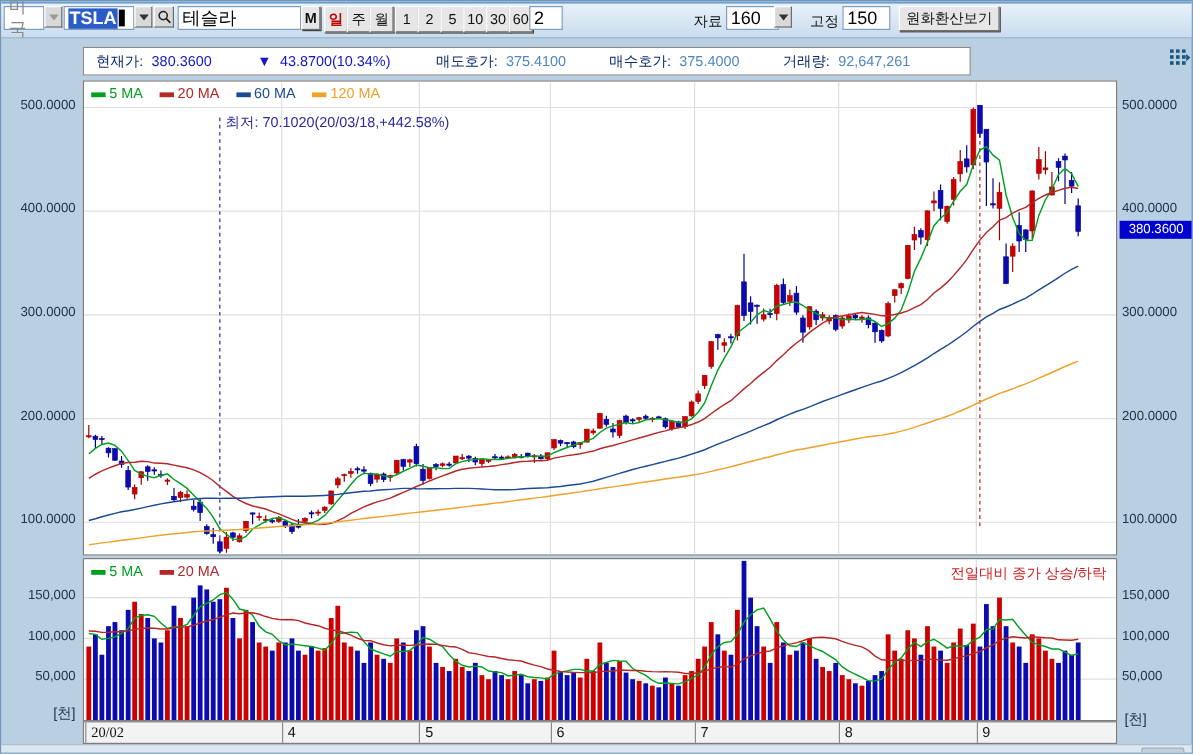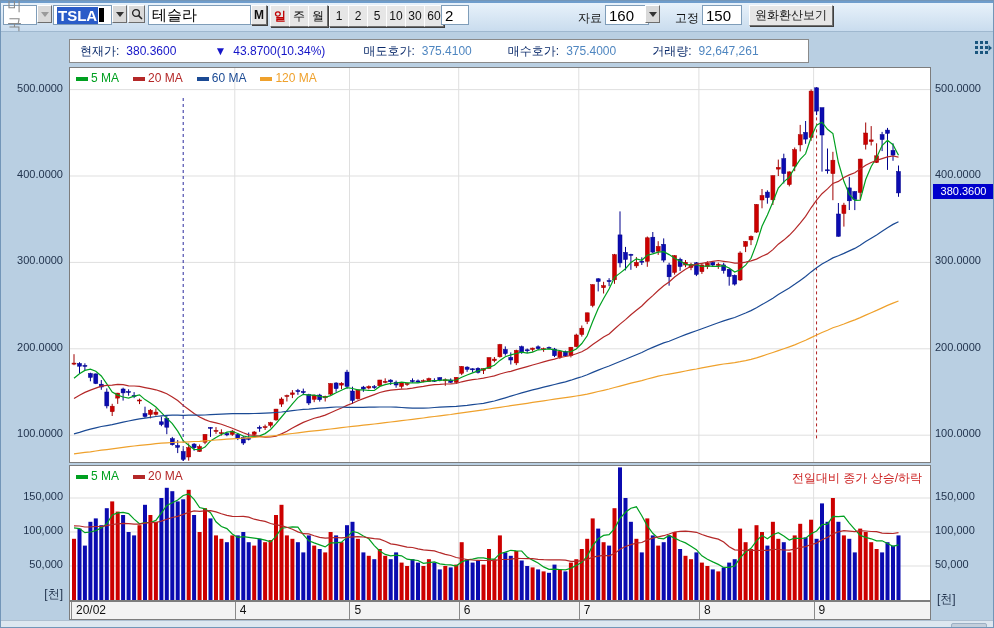--- a/index.html
+++ b/index.html
@@ -475,20 +475,21 @@
         <path d="M4.0 330.6L9.5 327.2L14.9 324.4L20.4 322.1L25.8 320.1L31.3 318.2L36.8 317.4L42.2 317.2L47.7 316.4L53.1 316.7L58.6 317.9L64.1 318.0L69.5 318.4L75.0 319.6L80.4 320.7L85.9 321.8L91.4 323.6L96.8 325.8L102.3 328.9L107.7 332.6L113.2 337.4L118.7 341.5L124.1 345.6L129.6 349.0L135.0 351.6L140.5 353.7L146.0 354.9L151.4 356.2L156.9 358.3L162.3 360.2L167.8 362.5L173.3 364.8L178.7 366.8L184.2 367.5L189.6 368.4L195.1 369.1L200.6 369.0L206.0 368.1L211.5 365.9L216.9 363.3L222.4 359.9L227.9 357.1L233.3 354.4L238.8 352.2L244.2 350.2L249.7 348.8L255.2 347.1L260.6 344.7L266.1 342.3L271.5 340.0L277.0 337.4L282.5 335.2L287.9 332.8L293.4 330.6L298.8 328.6L304.3 326.6L309.8 324.5L315.2 323.1L320.7 322.2L326.1 321.7L331.6 321.2L337.1 320.8L342.5 320.2L348.0 319.2L353.4 318.4L358.9 317.4L364.4 316.6L369.8 316.4L375.3 316.0L380.7 315.9L386.2 315.5L391.7 313.8L397.1 312.7L402.6 311.7L408.0 311.0L413.5 310.1L419.0 309.0L424.4 307.9L429.9 306.0L435.3 304.5L440.8 303.3L446.3 301.7L451.7 300.2L457.2 298.6L462.6 297.0L468.1 295.5L473.6 293.9L479.0 292.3L484.5 291.1L489.9 289.5L495.4 288.5L500.9 287.5L506.3 285.8L511.8 283.7L517.2 280.8L522.7 276.6L528.2 272.8L533.6 269.1L539.1 265.9L544.5 261.0L550.0 256.1L555.5 251.6L560.9 246.7L566.4 242.3L571.8 238.0L577.3 232.5L582.8 227.6L588.2 222.5L593.7 217.8L599.1 214.0L604.6 209.0L610.1 205.0L615.5 201.3L621.0 198.2L626.4 196.2L631.9 195.3L637.4 194.3L642.8 193.3L648.3 192.5L653.7 193.3L659.2 194.0L664.7 195.2L670.1 195.1L675.6 194.1L681.0 192.8L686.5 191.1L692.0 188.3L697.4 185.9L702.9 181.6L708.3 176.2L713.8 172.1L719.3 167.3L724.7 161.7L730.2 155.2L735.6 148.4L741.1 139.8L746.6 132.1L752.0 125.7L757.5 120.9L762.9 115.4L768.4 113.4L773.9 109.5L779.3 106.9L784.8 104.8L790.2 100.9L795.7 97.3L801.2 94.5L806.6 92.4L812.1 90.6L817.5 88.9L823.0 88.0L828.5 89.1" fill="none" stroke="#b42828" stroke-width="1.2"></path>
         <path d="M4.0 365.8L9.5 364.3L14.9 362.6L20.4 361.2L25.8 359.8L31.3 358.5L36.8 357.6L42.2 356.6L47.7 355.4L53.1 354.2L58.6 353.0L64.1 351.9L69.5 350.9L75.0 350.1L80.4 349.3L85.9 348.5L91.4 347.9L96.8 347.4L102.3 347.2L107.7 347.1L113.2 347.3L118.7 347.2L124.1 347.2L129.6 347.2L135.0 347.0L140.5 346.7L146.0 346.4L151.4 346.1L156.9 345.9L162.3 345.7L167.8 345.6L173.3 345.6L178.7 345.6L184.2 345.5L189.6 345.4L195.1 345.2L200.6 344.9L206.0 344.5L211.5 344.0L216.9 343.3L222.4 342.7L227.9 342.0L233.3 341.4L238.8 341.1L244.2 340.6L249.7 340.2L255.2 339.8L260.6 339.4L266.1 339.0L271.5 339.0L277.0 339.3L282.5 339.4L287.9 339.3L293.4 339.3L298.8 339.2L304.3 339.2L309.8 339.0L315.2 339.0L320.7 339.0L326.1 339.2L331.6 339.5L337.1 339.8L342.5 340.1L348.0 340.1L353.4 340.1L358.9 340.0L364.4 339.5L369.8 339.1L375.3 338.9L380.7 338.7L386.2 338.4L391.7 337.9L397.1 337.4L402.6 336.6L408.0 336.0L413.5 335.3L419.0 334.2L424.4 333.0L429.9 331.4L435.3 329.8L440.8 328.1L446.3 326.5L451.7 324.9L457.2 323.3L462.6 321.9L468.1 320.6L473.6 319.2L479.0 317.8L484.5 316.5L489.9 315.1L495.4 313.8L500.9 312.2L506.3 310.4L511.8 308.7L517.2 306.8L522.7 304.4L528.2 302.1L533.6 300.0L539.1 298.0L544.5 295.7L550.0 293.5L555.5 291.3L560.9 289.0L566.4 286.7L571.8 284.5L577.3 281.8L582.8 279.4L588.2 277.1L593.7 274.9L599.1 273.2L604.6 271.0L610.1 268.8L615.5 266.6L621.0 264.6L626.4 262.7L631.9 260.7L637.4 258.7L642.8 256.8L648.3 254.8L653.7 252.9L659.2 251.1L664.7 249.5L670.1 247.3L675.6 245.0L681.0 242.6L686.5 239.7L692.0 236.6L697.4 233.6L702.9 230.2L708.3 226.6L713.8 223.2L719.3 219.9L724.7 216.3L730.2 212.4L735.6 208.5L741.1 203.9L746.6 199.8L752.0 196.0L757.5 193.1L762.9 189.9L768.4 187.8L773.9 185.4L779.3 182.9L784.8 180.4L790.2 177.2L795.7 173.6L801.2 170.2L806.6 166.9L812.1 163.3L817.5 159.7L823.0 156.4L828.5 153.8" fill="none" stroke="#1b4a94" stroke-width="1.2"></path>
         <path d="M4.0 385.9L9.5 385.2L14.9 384.4L20.4 383.8L25.8 383.0L31.3 382.2L36.8 381.6L42.2 380.9L47.7 380.2L53.1 379.4L58.6 378.7L64.1 378.0L69.5 377.4L75.0 376.8L80.4 376.3L85.9 375.7L91.4 375.2L96.8 374.8L102.3 374.5L107.7 374.2L113.2 374.1L118.7 373.8L124.1 373.5L129.6 373.3L135.0 372.9L140.5 372.5L146.0 372.0L151.4 371.6L156.9 371.2L162.3 370.8L167.8 370.5L173.3 370.1L178.7 369.8L184.2 369.4L189.6 369.0L195.1 368.6L200.6 368.1L206.0 367.5L211.5 366.9L216.9 366.2L222.4 365.5L227.9 364.8L233.3 364.1L238.8 363.4L244.2 362.8L249.7 362.3L255.2 361.7L260.6 361.0L266.1 360.3L271.5 359.6L277.0 359.0L282.5 358.4L287.9 357.8L293.4 357.2L298.8 356.6L304.3 356.0L309.8 355.3L315.2 354.6L320.7 354.0L326.1 353.3L331.6 352.7L337.1 352.0L342.5 351.3L348.0 350.7L353.4 350.0L358.9 349.2L364.4 348.5L369.8 347.8L375.3 347.1L380.7 346.5L386.2 345.7L391.7 344.9L397.1 344.1L402.6 343.4L408.0 342.6L413.5 341.9L419.0 341.0L424.4 340.2L429.9 339.3L435.3 338.5L440.8 337.7L446.3 336.9L451.7 336.1L457.2 335.3L462.6 334.4L468.1 333.6L473.6 332.8L479.0 332.0L484.5 331.2L489.9 330.4L495.4 329.7L500.9 328.9L506.3 328.0L511.8 327.1L517.2 326.1L522.7 324.8L528.2 323.5L533.6 322.3L539.1 321.0L544.5 319.5L550.0 318.1L555.5 316.6L560.9 315.2L566.4 313.9L571.8 312.6L577.3 311.0L582.8 309.6L588.2 308.2L593.7 307.0L599.1 306.1L604.6 305.1L610.1 304.1L615.5 303.0L621.0 301.9L626.4 301.0L631.9 299.9L637.4 298.9L642.8 297.9L648.3 296.9L653.7 296.0L659.2 295.3L664.7 294.6L670.1 293.7L675.6 292.6L681.0 291.3L686.5 289.8L692.0 288.1L697.4 286.3L702.9 284.5L708.3 282.6L713.8 280.8L719.3 278.9L724.7 276.9L730.2 274.5L735.6 272.2L741.1 269.6L746.6 267.0L752.0 264.5L757.5 262.2L762.9 259.8L768.4 258.0L773.9 256.0L779.3 253.9L784.8 251.9L790.2 249.6L795.7 247.1L801.2 244.7L806.6 242.4L812.1 239.9L817.5 237.4L823.0 235.1L828.5 233.0" fill="none" stroke="#efa12c" stroke-width="1.2"></path>
       </svg>
     <div class="legend" id="price-legend">
         <span style="color: rgb(0, 160, 32);"><span class="sw" style="background: rgb(0, 160, 32);"></span>5 MA</span>
         <span style="color: rgb(180, 40, 40);"><span class="sw" style="background: rgb(180, 40, 40);"></span>20 MA</span>
         <span style="color: rgb(27, 74, 148);"><span class="sw" style="background: rgb(27, 74, 148);"></span>60 MA</span>
         <span style="color: rgb(239, 161, 44);"><span class="sw" style="background: rgb(239, 161, 44);"></span>120 MA</span>
       </div>
+    <div class="annot" style="left:118px;top:26px;color:#2a2a9e;">최저: 70.1020(20/03/18,+442.58%)</div>
   </div>
 
   <div class="pane" id="vol-pane">
     <svg id="vol-svg" width="860" height="134">
         <line x1="0" y1="32.0" x2="860" y2="32.0" stroke="#dfdfdf" stroke-width="1"></line>
         <line x1="0" y1="66.0" x2="860" y2="66.0" stroke="#dfdfdf" stroke-width="1"></line>
         <line x1="0" y1="100.0" x2="860" y2="100.0" stroke="#dfdfdf" stroke-width="1"></line>
         <line x1="164.8" y1="0" x2="164.8" y2="134" stroke="#dfdfdf" stroke-width="1"></line>
         <line x1="279.5" y1="0" x2="279.5" y2="134" stroke="#dfdfdf" stroke-width="1"></line>
         <line x1="388.7" y1="0" x2="388.7" y2="134" stroke="#dfdfdf" stroke-width="1"></line>
@@ -676,21 +677,21 @@
       <div class="axis-lab al-right" style="top: 557px;">50,000</div>
     </div>
 
   <div class="badge" id="price-badge" style="top: 183px;">380.3600</div>
 
   <div class="unit-lab" style="left:0;width:62px;text-align:right;top:585px;">[천]</div>
   <div class="unit-lab" style="left:936px;top:590px;">[천]</div>
 
   <div id="x-row">
       <div class="x-sep" style="left: 1px;"></div>
-      <span class="x-lab" style="left: 6px;">20/02</span>
+      <span class="x-lab" style="left: 6px; font-family: Liberation Serif, serif;">20/02</span>
       <div class="x-sep" style="left: 164.8px;"></div>
       <span class="x-lab" style="left: 169.8px;">4</span>
       <div class="x-sep" style="left: 279.46px;"></div>
       <span class="x-lab" style="left: 284.46px;">5</span>
       <div class="x-sep" style="left: 388.66px;"></div>
       <span class="x-lab" style="left: 393.66px;">6</span>
       <div class="x-sep" style="left: 508.78px;"></div>
       <span class="x-lab" style="left: 513.78px;">7</span>
       <div class="x-sep" style="left: 628.9px;"></div>
       <span class="x-lab" style="left: 633.9px;">8</span>

